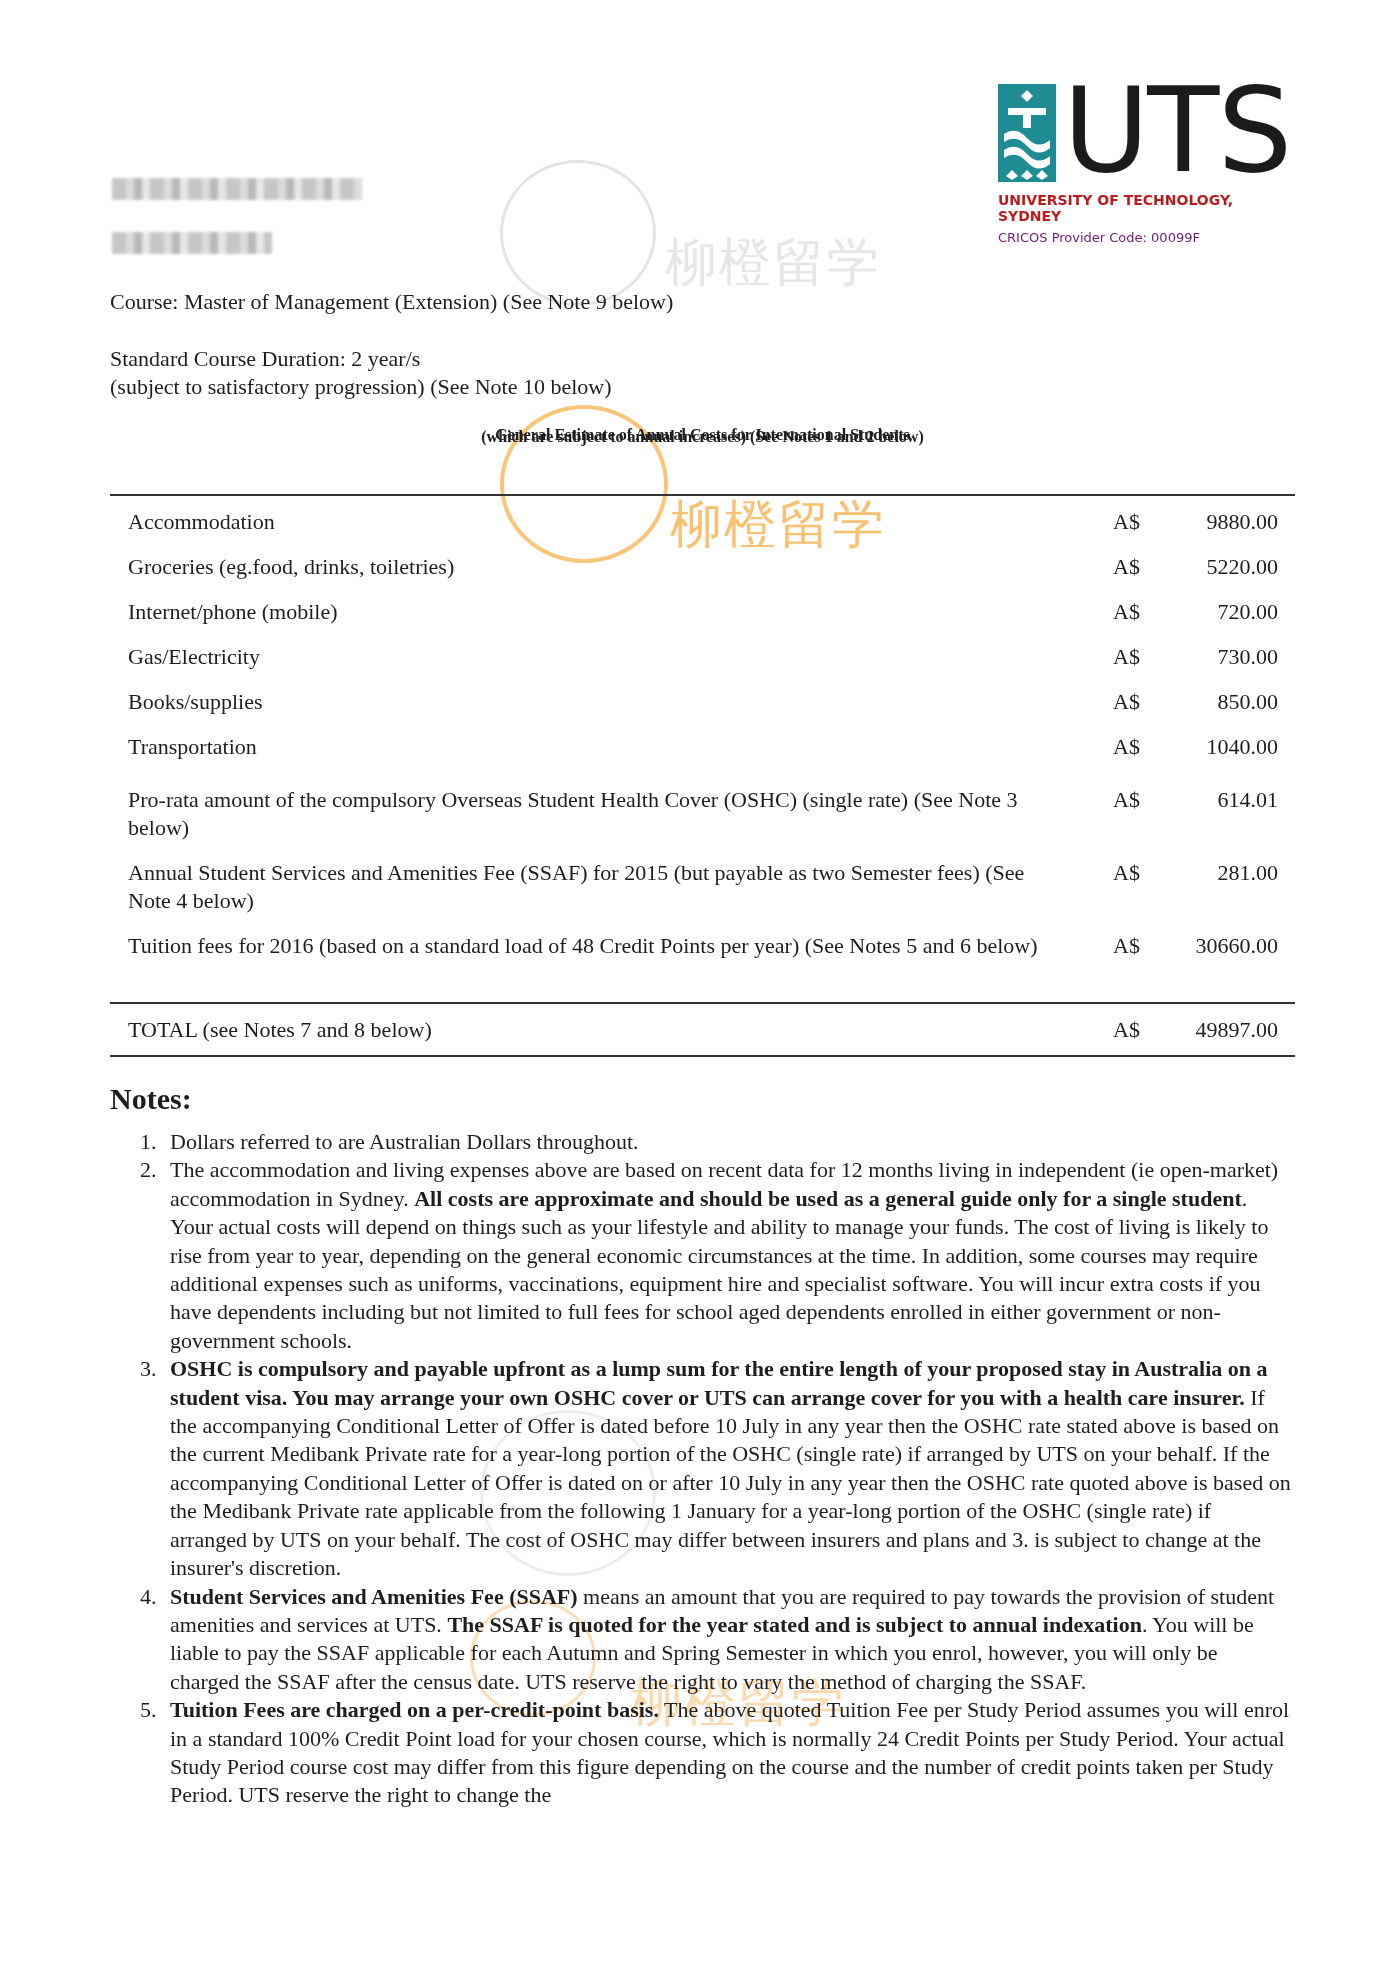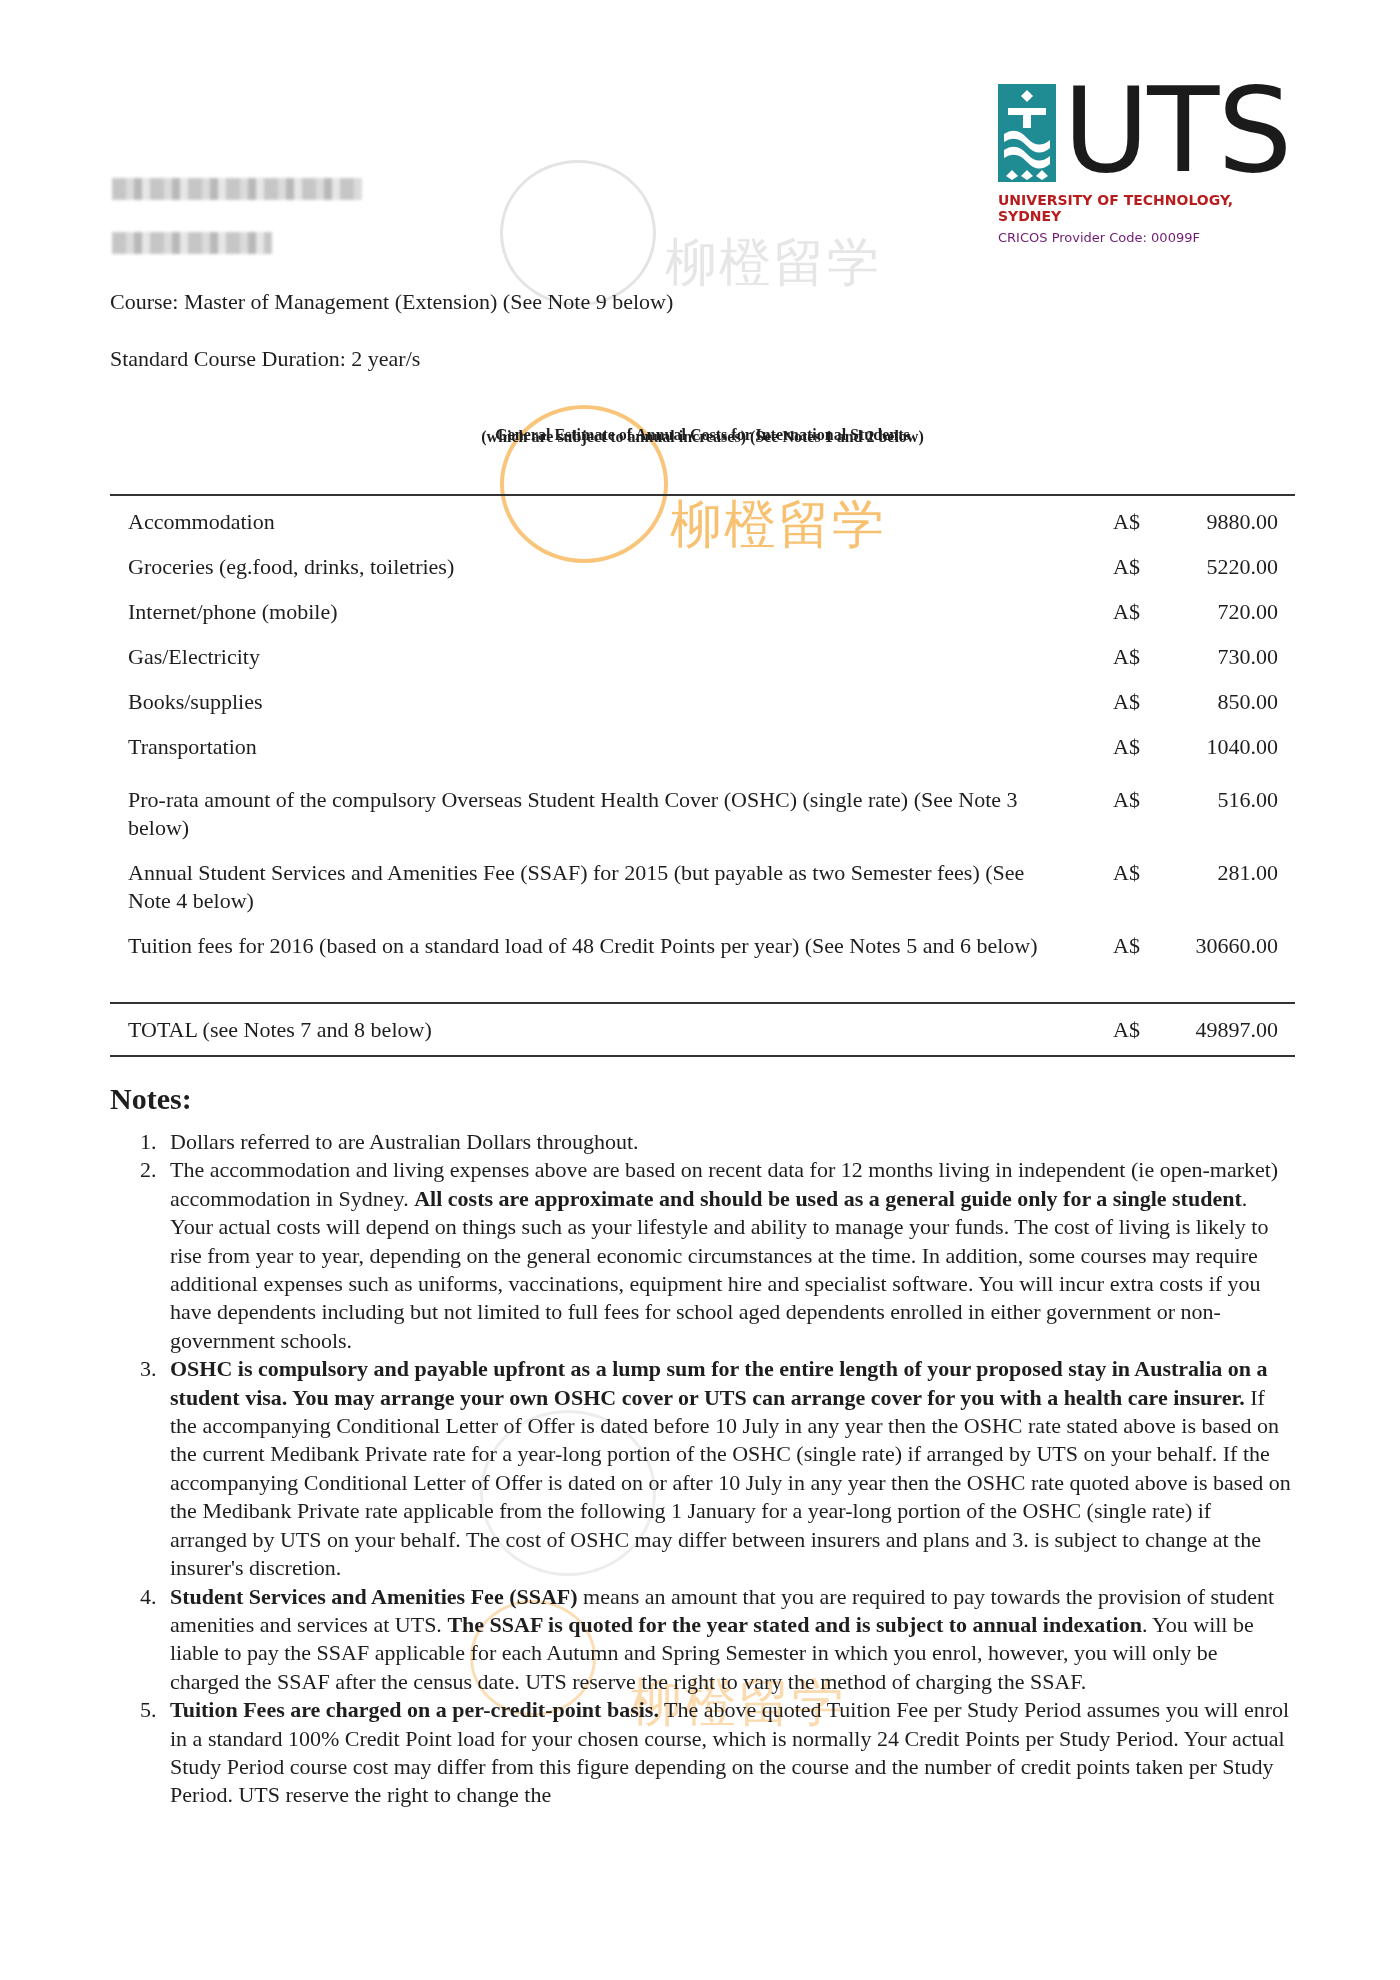--- a/index.html
+++ b/index.html
@@ -75,20 +75,21 @@
     </div>
     <div class="logo-sub">UNIVERSITY OF TECHNOLOGY, SYDNEY</div>
     <div class="logo-cricos">CRICOS Provider Code: 00099F</div>
   </div>
 
   <div class="redact" style="left:112px;top:178px;width:250px;height:22px;"></div>
   <div class="redact" style="left:112px;top:232px;width:160px;height:22px;"></div>
 
   <div class="line" style="top:288px;">Course: Master of Management (Extension) (See Note 9 below)</div>
   <div class="line" style="top:345px;">Standard Course Duration: 2 year/s</div>
+  <div class="line" style="top:373px;">(subject to satisfactory progression) (See Note 10 below)</div>
 
   <div class="title" style="top:421px;">General Estimate of Annual Costs for International Students</div>
   <div class="title" style="top:423px;">(which are subject to annual increases) (See Notes 1 and 2 below)</div>
 
   <div class="rule" style="top:494px;"></div>
 
   <div class="cost-row" style="top:508px;">
     <span class="cost-label">Accommodation</span>
     <span class="cost-cur">A$</span>
     <span class="cost-amt">9880.00</span>
@@ -114,21 +115,21 @@
     <span class="cost-amt">850.00</span>
   </div>
   <div class="cost-row" style="top:733px;">
     <span class="cost-label">Transportation</span>
     <span class="cost-cur">A$</span>
     <span class="cost-amt">1040.00</span>
   </div>
   <div class="cost-row" style="top:786px;">
     <span class="cost-label">Pro-rata amount of the compulsory Overseas Student Health Cover (OSHC) (single rate) (See Note 3 below)</span>
     <span class="cost-cur">A$</span>
-    <span class="cost-amt">516.00</span>
+    <span class="cost-amt">614.01</span>
   </div>
   <div class="cost-row" style="top:859px;">
     <span class="cost-label" style="width:900px;">Annual Student Services and Amenities Fee (SSAF) for 2015 (but payable as two Semester fees) (See Note 4 below)</span>
     <span class="cost-cur">A$</span>
     <span class="cost-amt">281.00</span>
   </div>
   <div class="cost-row" style="top:932px;">
     <span class="cost-label">Tuition fees for 2016 (based on a standard load of 48 Credit Points per year) (See Notes 5 and 6 below)</span>
     <span class="cost-cur">A$</span>
     <span class="cost-amt">30660.00</span>

